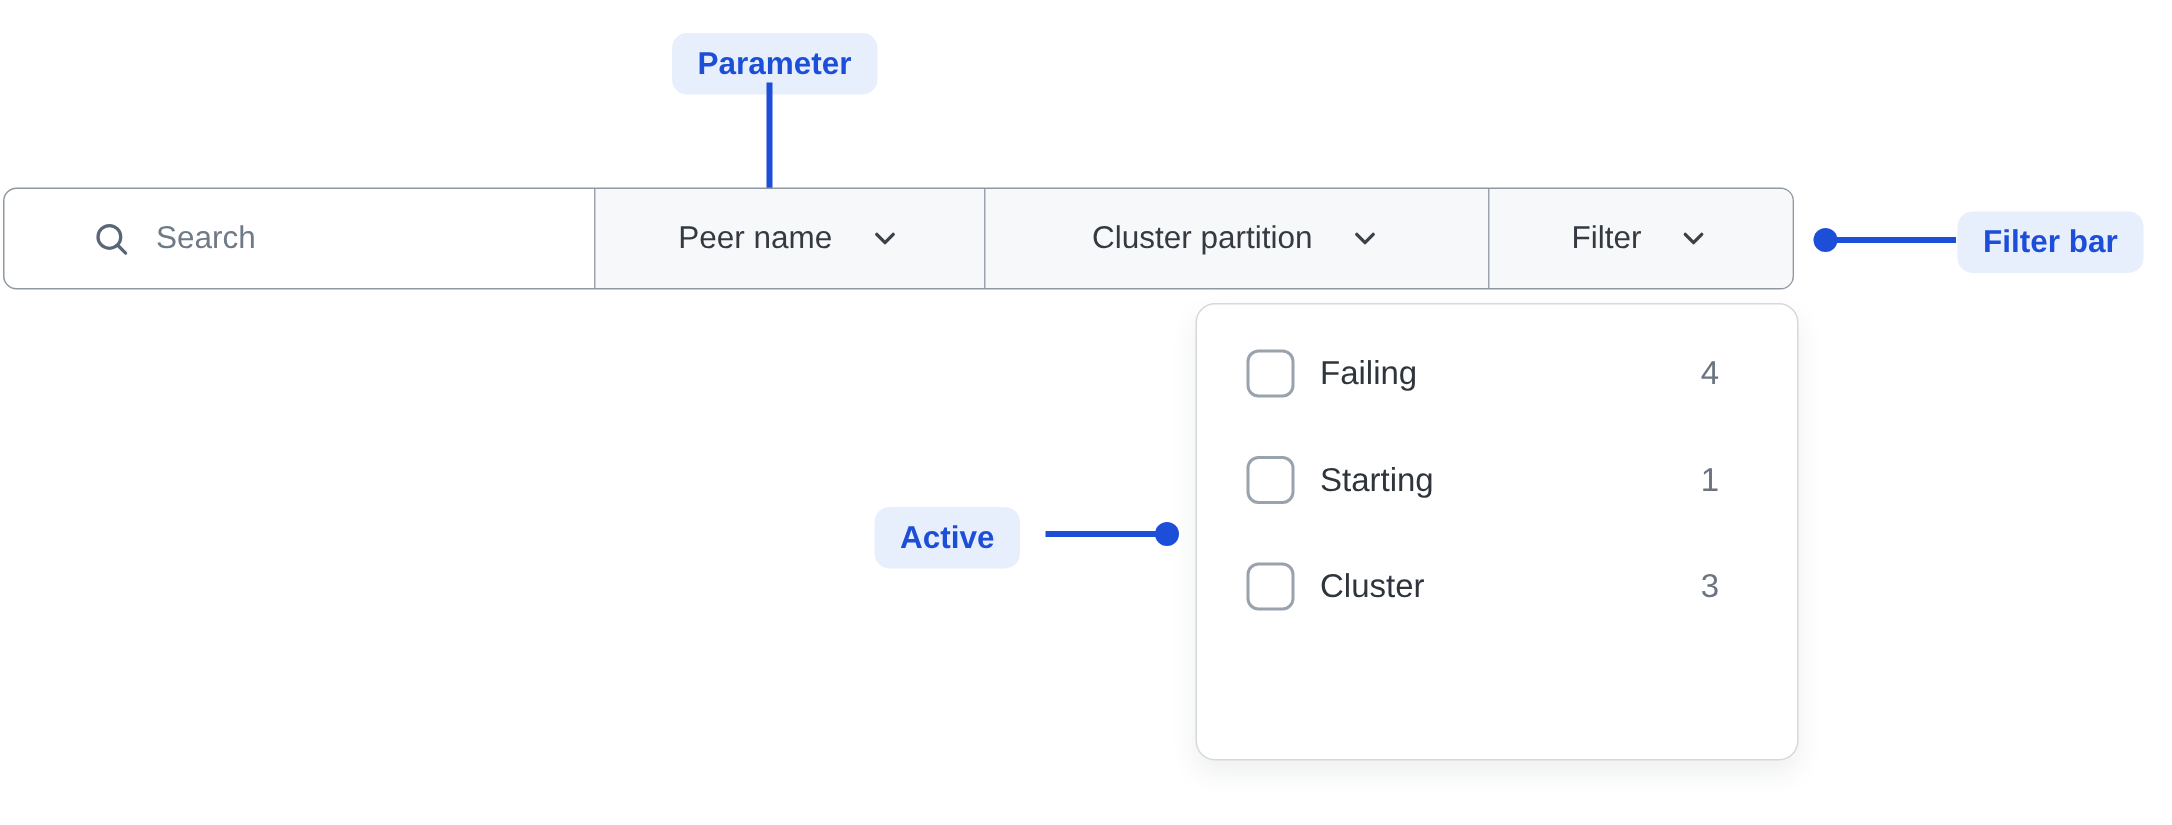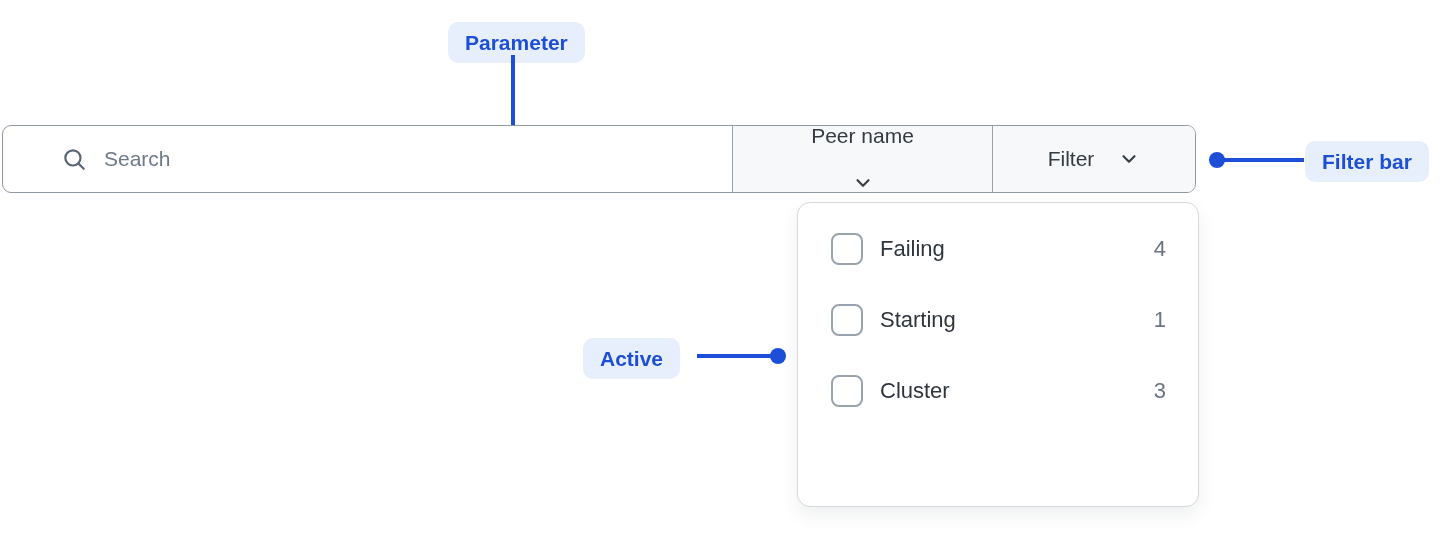--- a/index.html
+++ b/index.html
@@ -71,35 +71,35 @@
     display: flex;
     align-items: center;
     justify-content: center;
     gap: 24px;
     background: #f7f8f9;
     border-left: 1.5px solid #9aa3ac;
     font-size: 21px;
     color: #343a42;
     cursor: pointer;
   }
-  .dropdown-section.peer { width: 260px; flex-direction: column; }
+  .dropdown-section.peer { width: 260px; }
   .dropdown-section.cluster { width: 336px; }
   .dropdown-section.status { width: 203px; }
   .chev { display: inline-flex; align-items: center; }
 
   
   .dropdown-panel {
     position: absolute;
     left: 797px; top: 202px;
     width: 402px; height: 305px;
     background: #ffffff;
     border: 1.5px solid #d5d8dc;
     border-radius: 13px;
     box-shadow: 0 8px 18px rgba(40, 50, 60, 0.08);
-    padding: 10px 32px 10px 33px;
+    padding: 10px 52px 10px 33px;
     display: flex;
     flex-direction: column;
   }
   .panel-item {
     height: 71px;
     display: flex;
     align-items: center;
     cursor: pointer;
   }
   .checkbox {
@@ -142,20 +142,28 @@
 
     <div class="dropdown-section peer">
       <span>Peer name</span>
       <span class="chev">
         <svg width="22" height="22" viewBox="0 0 24 24" fill="none" stroke="#3a4148" stroke-width="2.4" stroke-linecap="round" stroke-linejoin="round">
           <path d="M6 9l6 6 6-6"></path>
         </svg>
       </span>
     </div>
 
+    <div class="dropdown-section cluster">
+      <span>Cluster partition</span>
+      <span class="chev">
+        <svg width="22" height="22" viewBox="0 0 24 24" fill="none" stroke="#3a4148" stroke-width="2.4" stroke-linecap="round" stroke-linejoin="round">
+          <path d="M6 9l6 6 6-6"></path>
+        </svg>
+      </span>
+    </div>
 
     <div class="dropdown-section status">
       <span>Filter</span>
       <span class="chev">
         <svg width="22" height="22" viewBox="0 0 24 24" fill="none" stroke="#3a4148" stroke-width="2.4" stroke-linecap="round" stroke-linejoin="round">
           <path d="M6 9l6 6 6-6"></path>
         </svg>
       </span>
     </div>
   </div>

